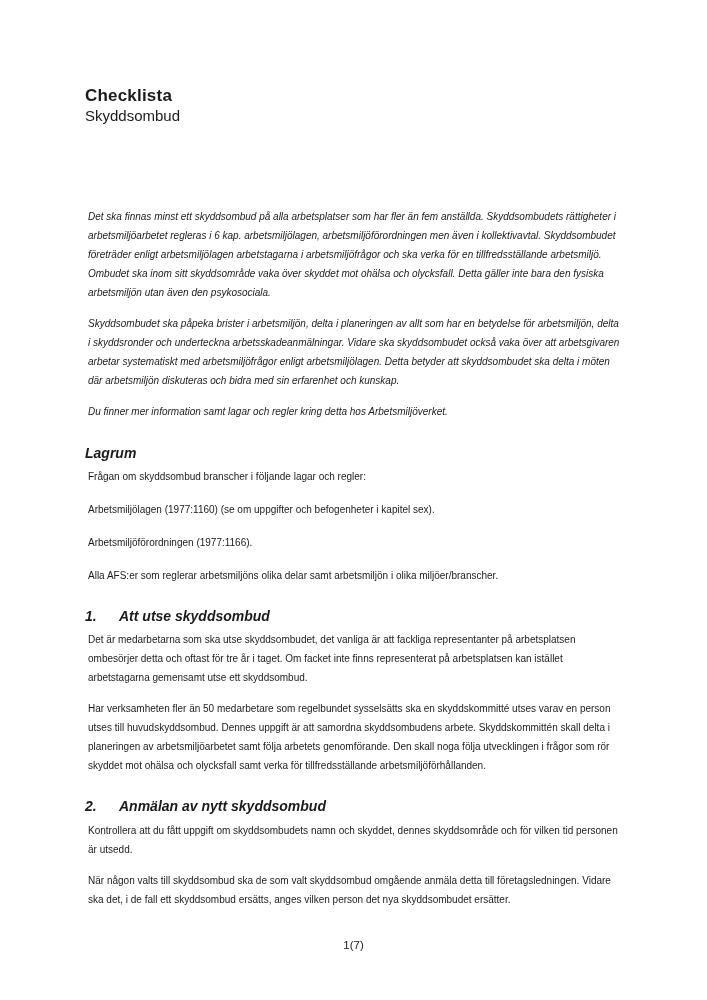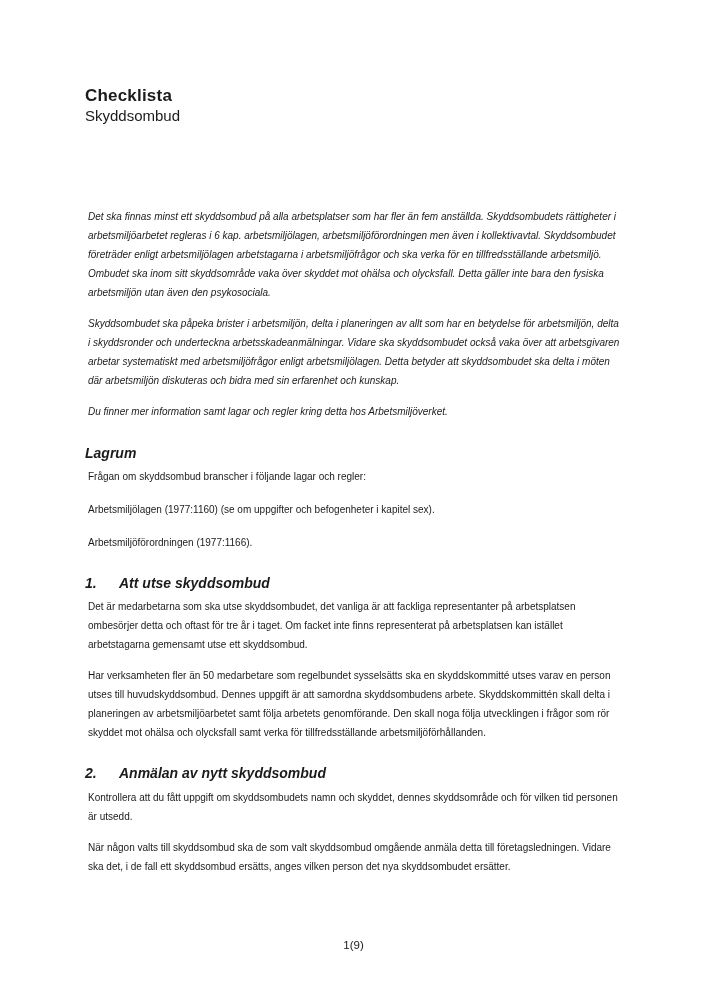--- a/index.html
+++ b/index.html
@@ -86,29 +86,30 @@
     <p class="body-text italic">Det ska finnas minst ett skyddsombud på alla arbetsplatser som har fler än fem anställda. Skyddsombudets rättigheter i arbetsmiljöarbetet regleras i 6 kap. arbetsmiljölagen, arbetsmiljöförordningen men även i kollektivavtal. Skyddsombudet företräder enligt arbetsmiljölagen arbetstagarna i arbetsmiljöfrågor och ska verka för en tillfredsställande arbetsmiljö. Ombudet ska inom sitt skyddsområde vaka över skyddet mot ohälsa och olycksfall. Detta gäller inte bara den fysiska arbetsmiljön utan även den psykosociala.</p>
     <p class="body-text italic">Skyddsombudet ska påpeka brister i arbetsmiljön, delta i planeringen av allt som har en betydelse för arbetsmiljön, delta i skyddsronder och underteckna arbetsskadeanmälningar. Vidare ska skyddsombudet också vaka över att arbetsgivaren arbetar systematiskt med arbetsmiljöfrågor enligt arbetsmiljölagen. Detta betyder att skyddsombudet ska delta i möten där arbetsmiljön diskuteras och bidra med sin erfarenhet och kunskap.</p>
     <p class="body-text italic">Du finner mer information samt lagar och regler kring detta hos Arbetsmiljöverket.</p>
   </section>
 
   <section>
     <h2 class="section-heading lagrum-heading">Lagrum</h2>
     <p class="body-text single-line">Frågan om skyddsombud branscher i följande lagar och regler:</p>
     <p class="body-text single-line">Arbetsmiljölagen (1977:1160) (se om uppgifter och befogenheter i kapitel sex).</p>
     <p class="body-text single-line">Arbetsmiljöförordningen (1977:1166).</p>
+    <p class="body-text single-line">Alla AFS:er som reglerar arbetsmiljöns olika delar samt arbetsmiljön i olika miljöer/branscher.</p>
   </section>
 
   <section>
     <h2 class="section-heading numbered-heading"><span class="sec-num">1.</span><span>Att utse skyddsombud</span></h2>
     <p class="body-text">Det är medarbetarna som ska utse skyddsombudet, det vanliga är att fackliga representanter på arbetsplatsen ombesörjer detta och oftast för tre år i taget. Om facket inte finns representerat på arbetsplatsen kan istället arbetstagarna gemensamt utse ett skyddsombud.</p>
     <p class="body-text">Har verksamheten fler än 50 medarbetare som regelbundet sysselsätts ska en skyddskommitté utses varav en person utses till huvudskyddsombud. Dennes uppgift är att samordna skyddsombudens arbete. Skyddskommittén skall delta i planeringen av arbetsmiljöarbetet samt följa arbetets genomförande. Den skall noga följa utvecklingen i frågor som rör skyddet mot ohälsa och olycksfall samt verka för tillfredsställande arbetsmiljöförhållanden.</p>
   </section>
 
   <section>
     <h2 class="section-heading numbered-heading"><span class="sec-num">2.</span><span>Anmälan av nytt skyddsombud</span></h2>
     <p class="body-text">Kontrollera att du fått uppgift om skyddsombudets namn och skyddet, dennes skyddsområde och för vilken tid personen är utsedd.</p>
     <p class="body-text">När någon valts till skyddsombud ska de som valt skyddsombud omgående anmäla detta till företagsledningen. Vidare ska det, i de fall ett skyddsombud ersätts, anges vilken person det nya skyddsombudet ersätter.</p>
   </section>
 
-  <div class="footer">1(9)</div>
+  <div class="footer">1(7)</div>
 
 </div>
 
 </body></html>

